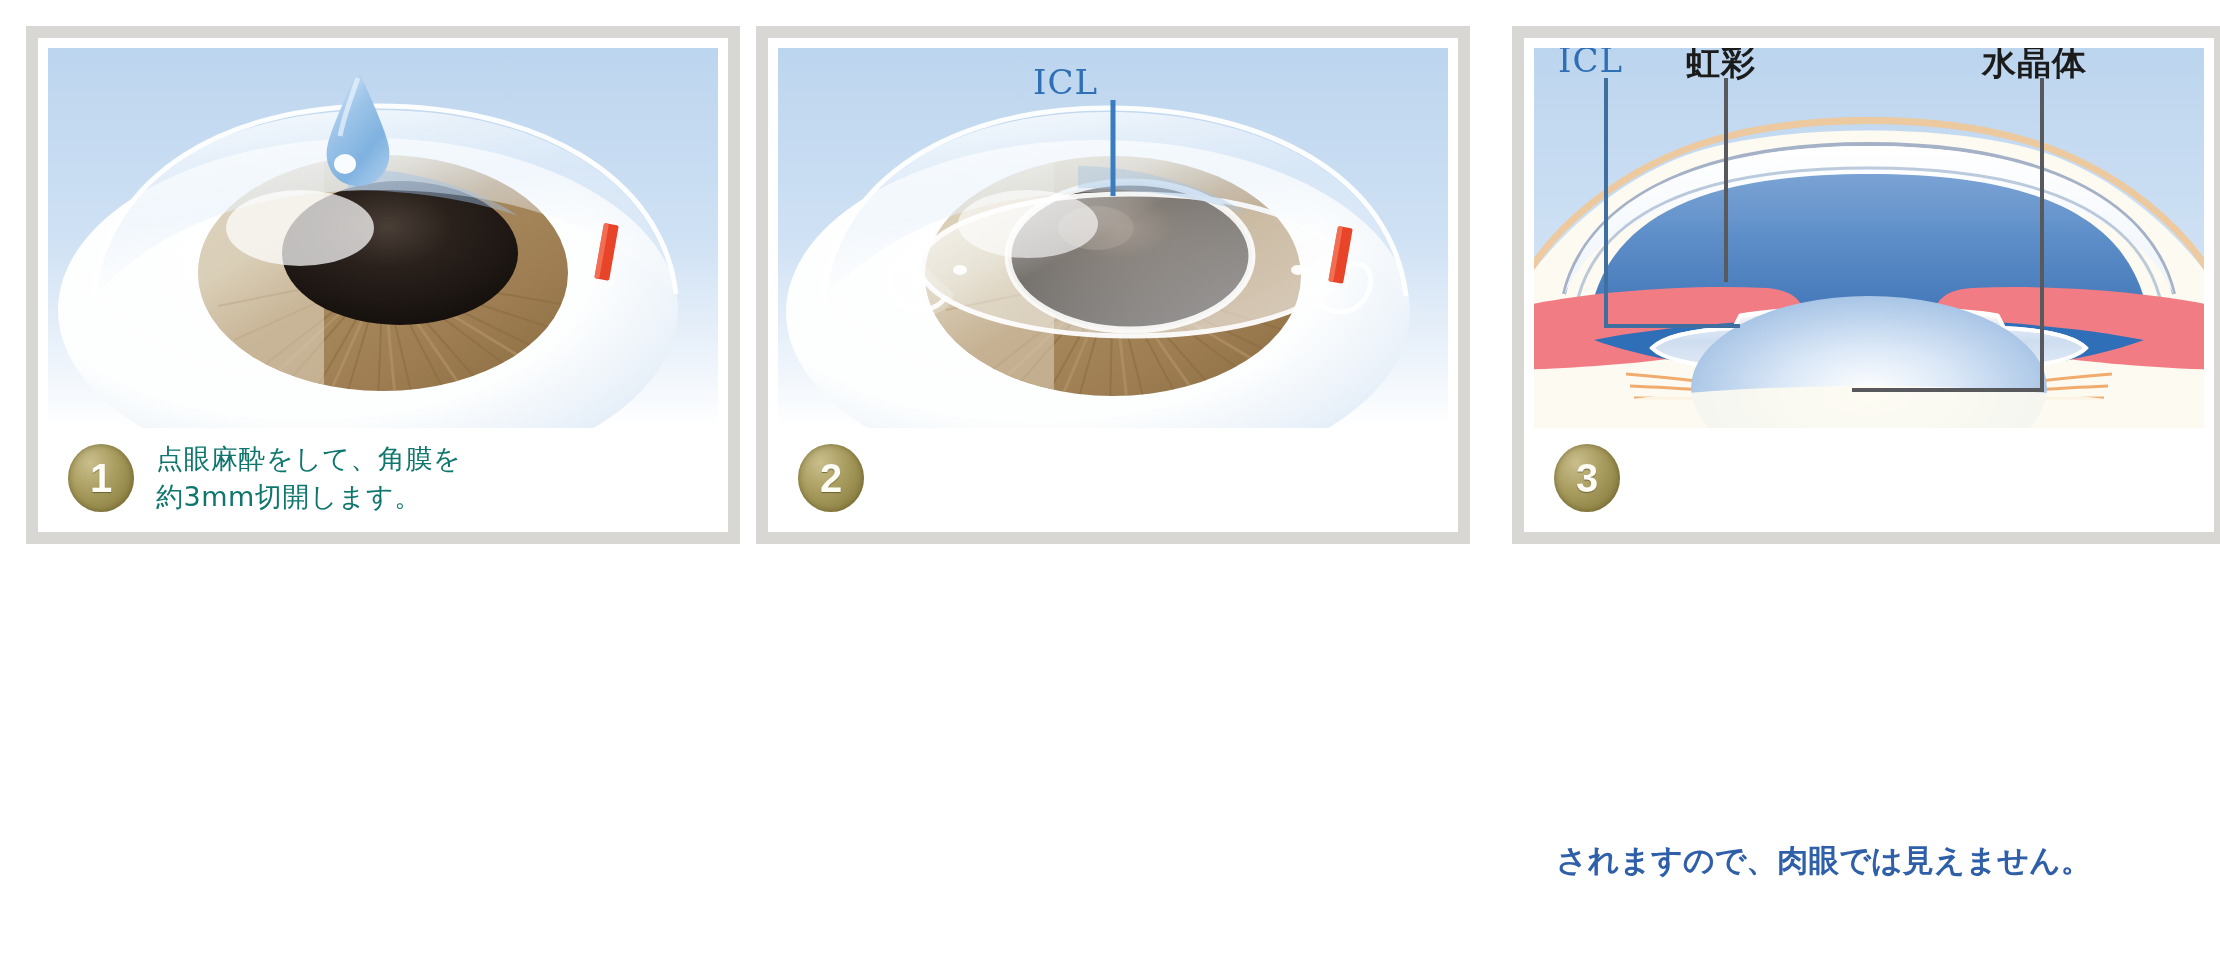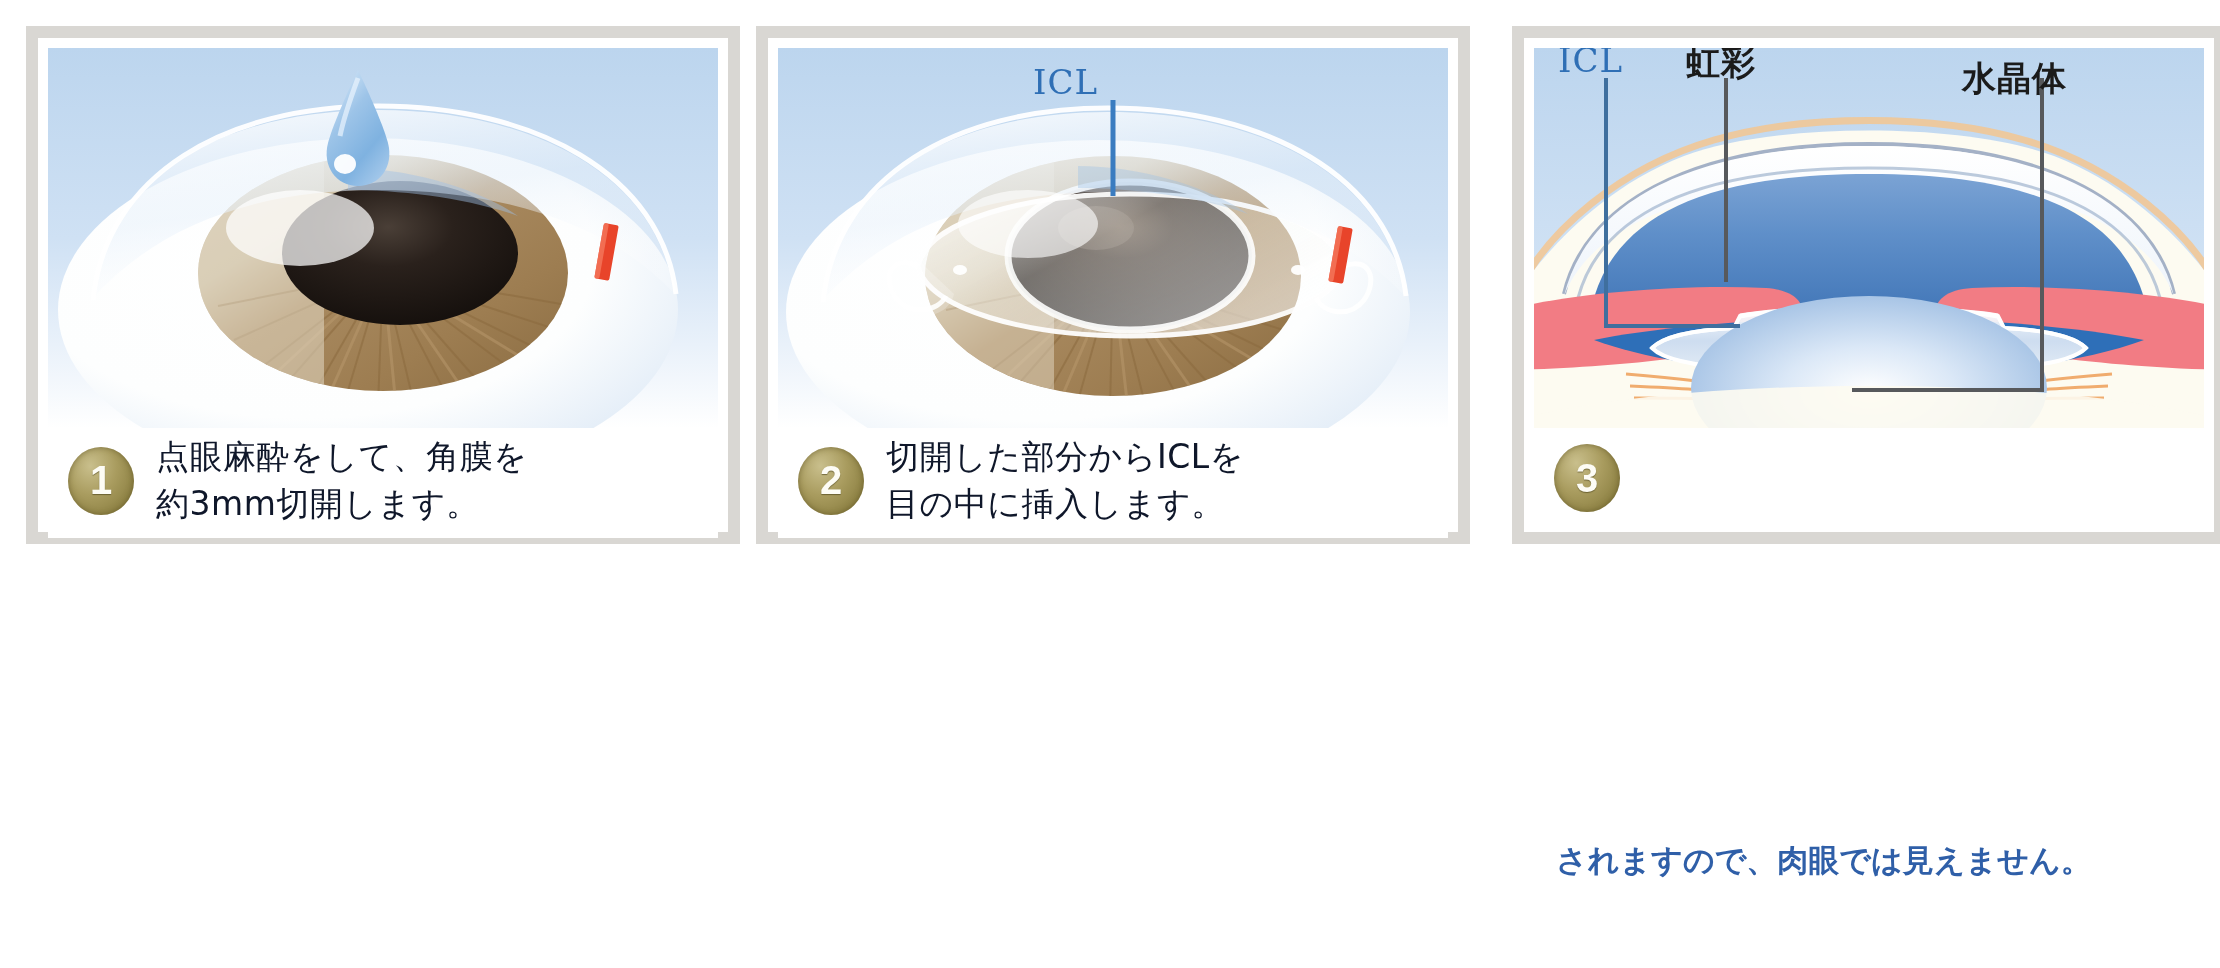--- a/index.html
+++ b/index.html
@@ -59,22 +59,22 @@
     position:absolute;left:0;top:0;width:100%;height:100%;
     display:flex;align-items:center;justify-content:center;
     color:#fdfcf5;
     font-size:40px;
     font-weight:bold;
     font-family:"Liberation Sans","DejaVu Sans",sans-serif;
     letter-spacing:0;
     text-shadow:0 1px 1px rgba(70,62,22,.6);
   }
   .cap-text{
-    color:#0f172a;
-    font-size:33px;
+    color:#0f766e;
+    font-size:27px;
     line-height:1.42;
     letter-spacing:.5px;
     white-space:pre-line;
     font-family:"DejaVu Sans","Liberation Sans",sans-serif;
   }
 
   
   .lbl{
     position:absolute;
     font-size:34px;
@@ -314,22 +314,20 @@
           <line x1="335" y1="52" x2="335" y2="148" stroke="#3a7cc0" stroke-width="5"></line>
         </svg>
 
         <div class="lbl blue" style="left:255px;top:14px;">ICL</div>
       </div>
 
       <div class="cap-wrap">
         <div class="badge">
           <span>2</span>
         </div>
-        <div class="cap-text">切開した部分からICLを
-目の中に挿入します。</div>
       </div>
     </div>
   </div>
 
   <div class="panel" style="left:1512px;top:26px;width:714px;height:518px;">
     <div class="panel-inner">
 
       <div class="art" style="height:380px;">
         <svg viewBox="0 0 670 380" preserveAspectRatio="none">
           <defs>
@@ -411,21 +409,21 @@
             <path d="M72 30 L72 278 L206 278" fill="none" stroke="#3f6f9e" stroke-width="4"></path>
 
             <line x1="192" y1="30" x2="192" y2="234" stroke="#57595c" stroke-width="4"></line>
 
             <path d="M508 30 L508 342 L318 342" fill="none" stroke="#57595c" stroke-width="4"></path>
           </g>
         </svg>
 
         <div class="lbl blue" style="left:24px;top:-8px;">ICL</div>
         <div class="lbl dark jp" style="left:152px;top:-8px;">虹彩</div>
-        <div class="lbl dark jp" style="left:428px;top:-8px;margin-top:16px;">水晶体</div>
+        <div class="lbl dark jp" style="left:448px;top:-8px;">水晶体</div>
       </div>
 
       <div class="cap-wrap">
         <div class="badge">
           <span>3</span>
         </div>
       </div>
     </div>
   </div>
 

